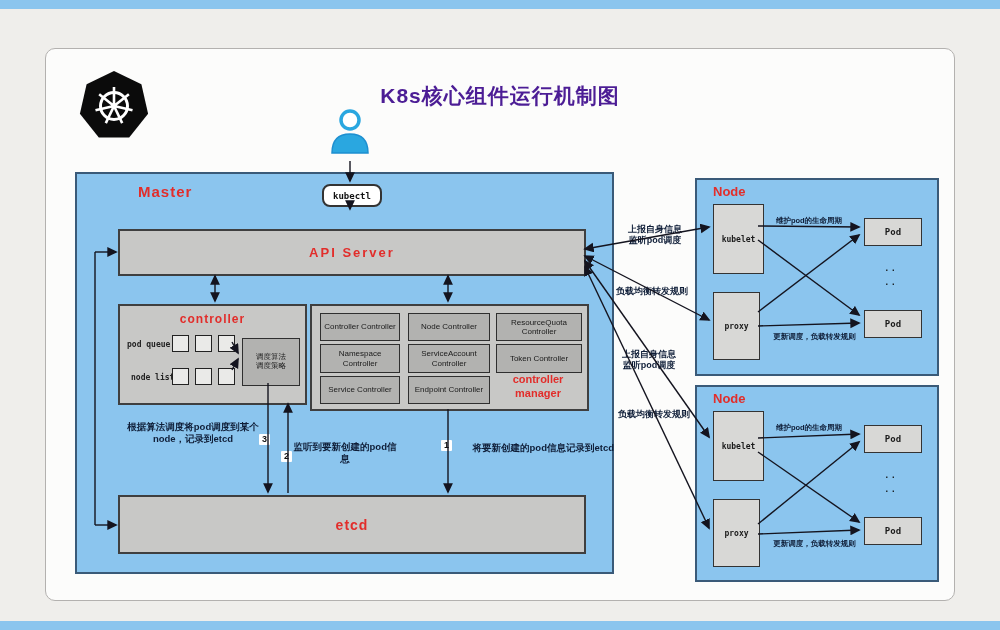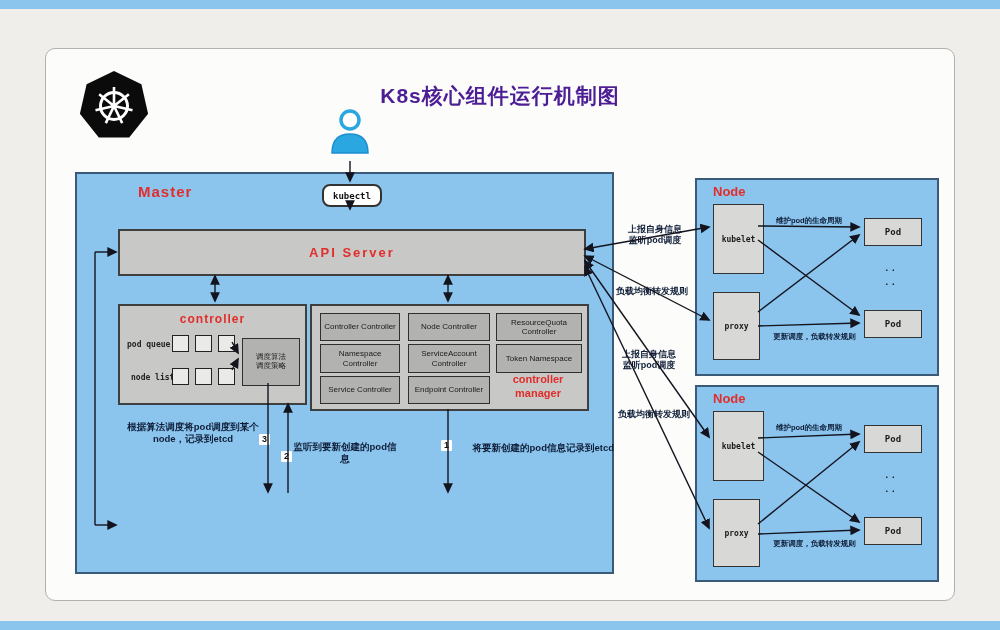--- a/index.html
+++ b/index.html
@@ -77,27 +77,28 @@
     <div class="abs cellbox prewrap" style="left:122px;top:32px;width:56px;height:46px;font-size:7.5px;">调度算法
 调度策略</div>
   </div>
 
   <div class="abs graybox" style="left:310px;top:304px;width:275px;height:103px;">
     <div class="abs cellbox" style="left:8px;top:7px;width:78px;height:26px;">Controller Controller</div>
     <div class="abs cellbox" style="left:96px;top:7px;width:80px;height:26px;">Node Controller</div>
     <div class="abs cellbox" style="left:184px;top:7px;width:84px;height:26px;">ResourceQuota Controller</div>
     <div class="abs cellbox" style="left:8px;top:38px;width:78px;height:27px;">Namespace Controller</div>
     <div class="abs cellbox" style="left:96px;top:38px;width:80px;height:27px;">ServiceAccount Controller</div>
-    <div class="abs cellbox" style="left:184px;top:38px;width:84px;height:27px;">Token Namespace</div>
+    <div class="abs cellbox" style="left:184px;top:38px;width:84px;height:27px;">Token Controller</div>
     <div class="abs cellbox" style="left:8px;top:70px;width:78px;height:26px;">Service Controller</div>
     <div class="abs cellbox" style="left:96px;top:70px;width:80px;height:26px;">Endpoint Controller</div>
     <div class="abs red prewrap" style="left:184px;top:66px;width:84px;font-size:11px;text-align:center;line-height:1.3;">controller
 manager</div>
   </div>
 
+  <div class="abs graybox center red" style="left:118px;top:495px;width:464px;height:55px;font-size:14px;letter-spacing:1px;">etcd</div>
 
   <div class="abs flowtxt" style="left:118px;top:421px;width:150px;">根据算法调度将pod调度到某个node，记录到etcd</div>
   <div class="abs flowtxt" style="left:293px;top:441px;width:104px;">监听到要新创建的pod信息</div>
   <div class="abs flowtxt" style="left:454px;top:442px;width:160px;text-align:right;">将要新创建的pod信息记录到etcd</div>
   <div class="badge" style="left:259px;top:434px;">3</div>
   <div class="badge" style="left:281px;top:451px;">2</div>
   <div class="badge" style="left:441px;top:440px;">1</div>
 
   <div class="abs smalltxt prewrap" style="left:610px;top:224px;width:90px;">上报自身信息
 监听pod调度</div>

